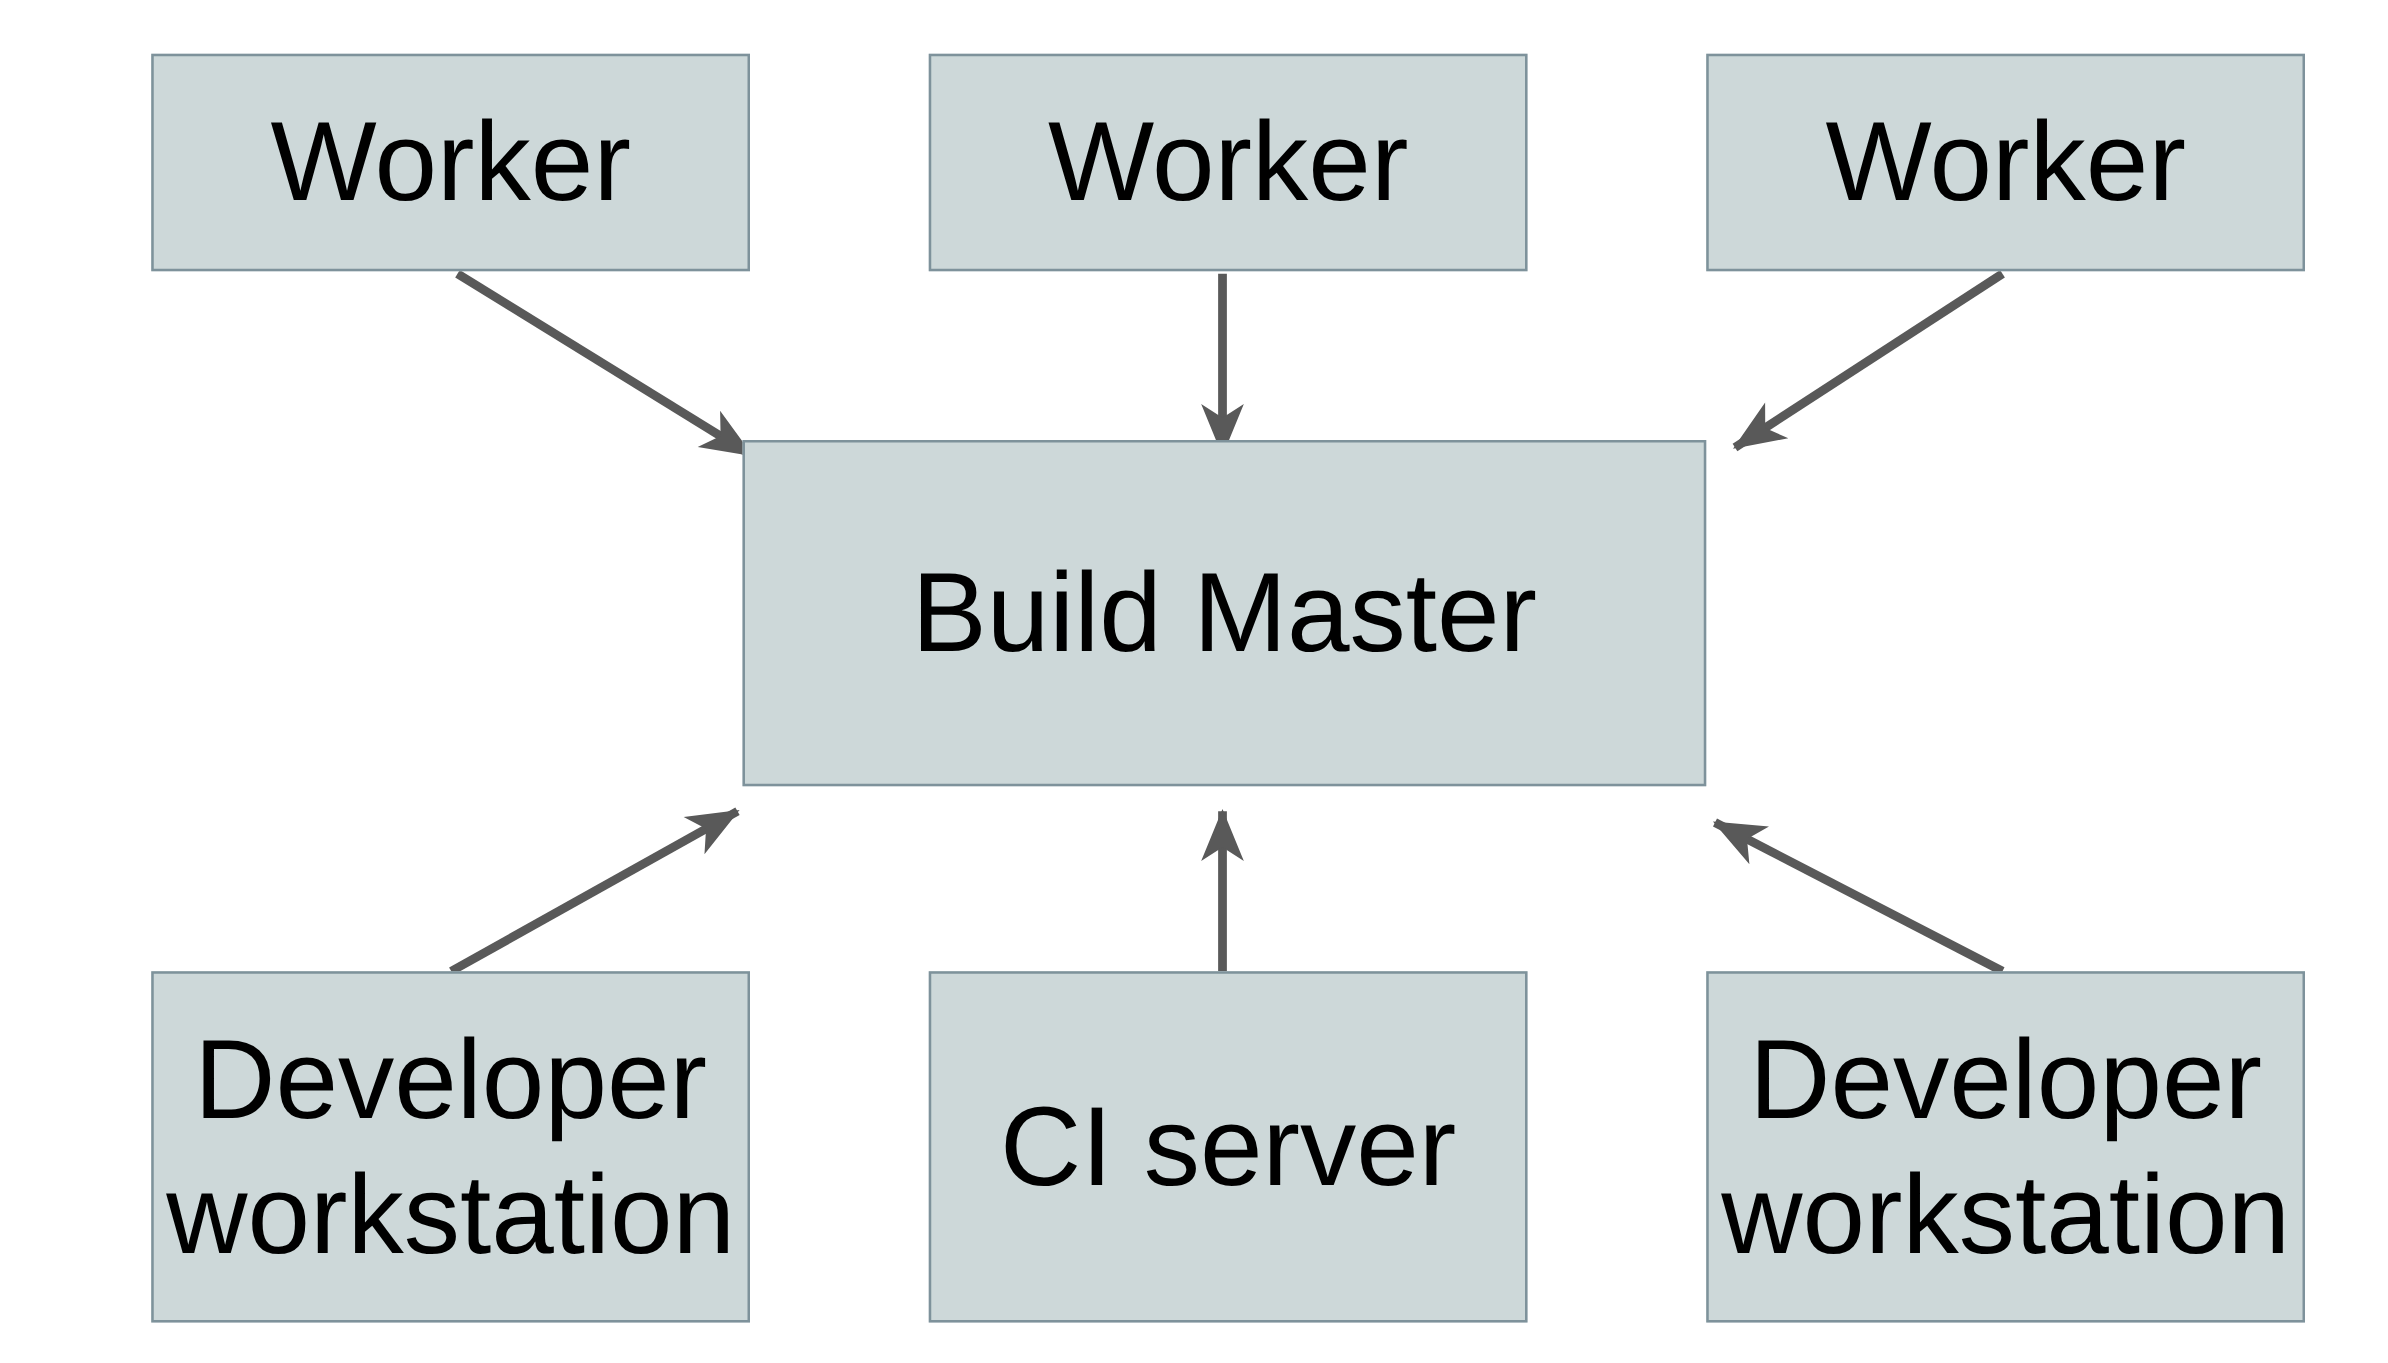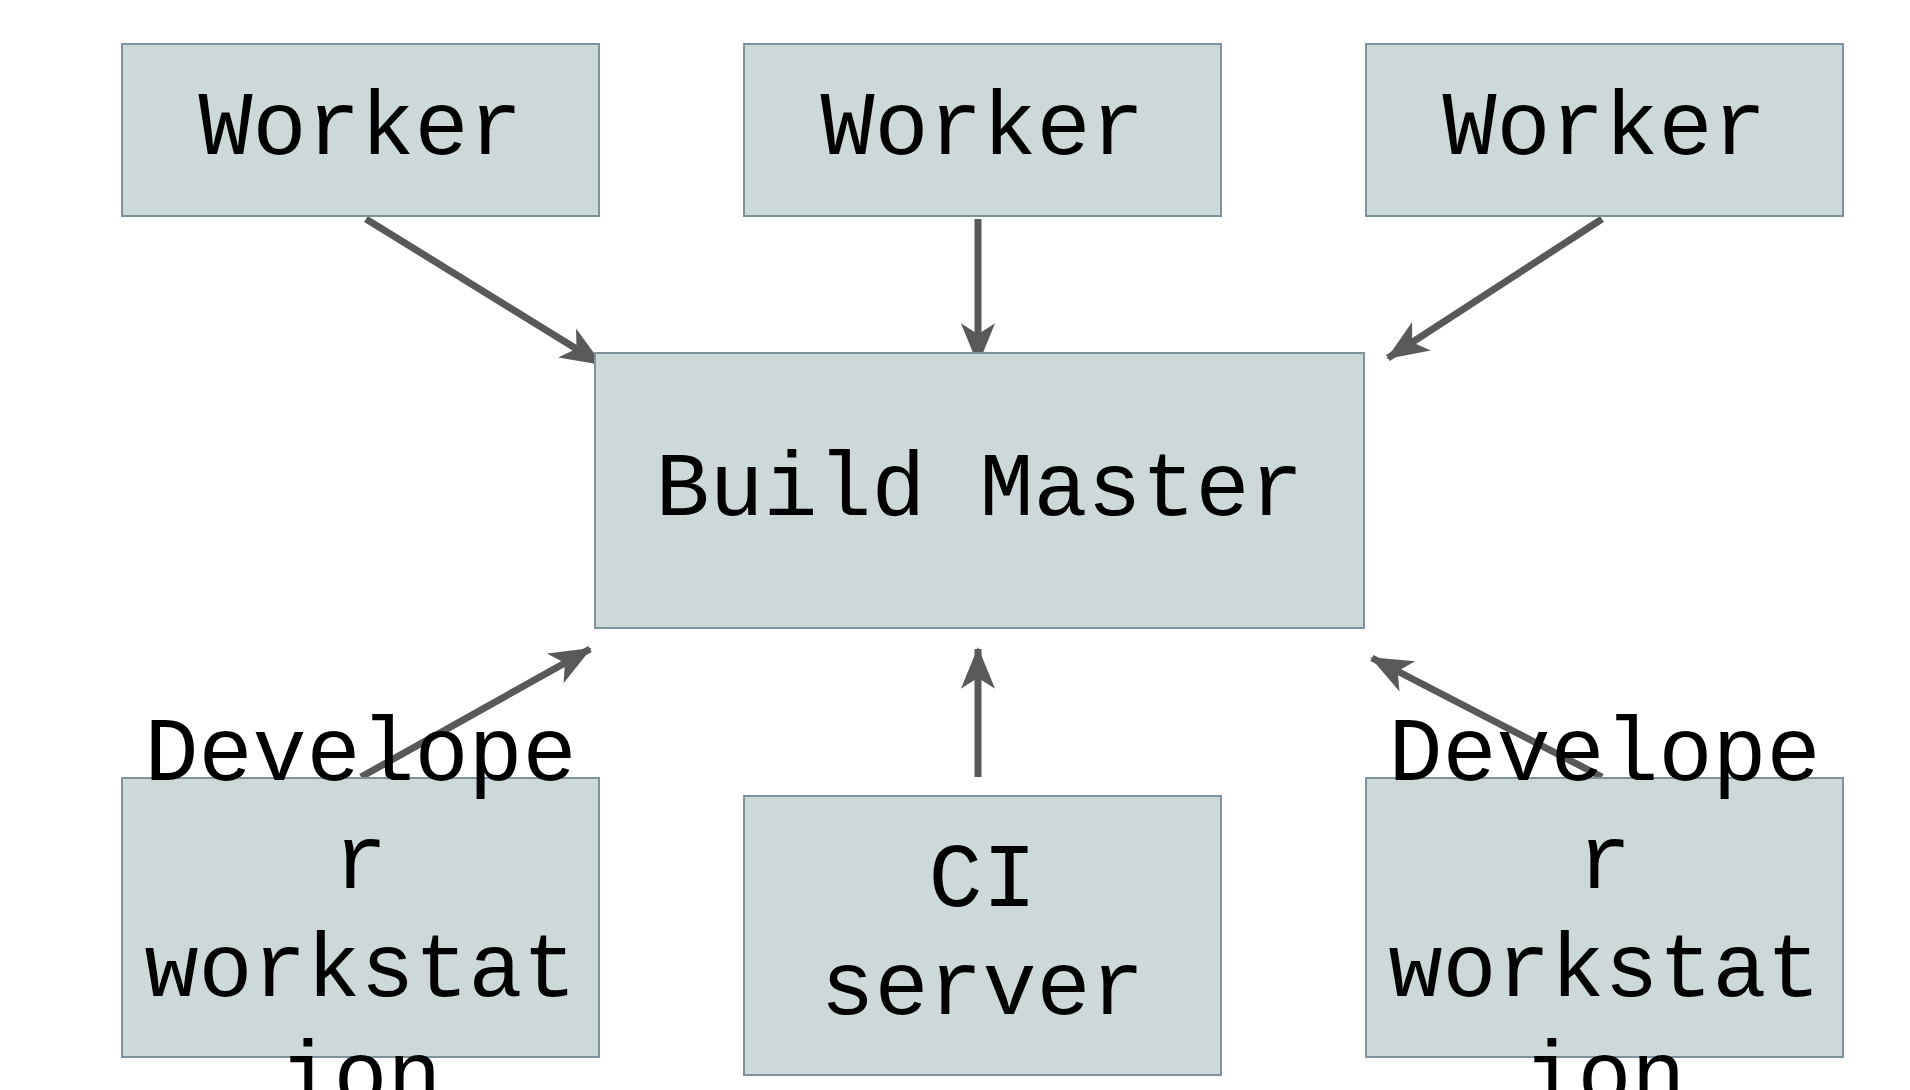--- a/index.html
+++ b/index.html
@@ -27,31 +27,30 @@
     color: #000000;
     font-size: 90px;
     line-height: 1.2;
     z-index: 2;
   }
   .node .label {
     display: block;
     width: 100%;
     padding: 0 2px;
     word-wrap: break-word;
-    font-family: Liberation Mono, monospace;
   }
   
   #node-worker-1 { left: 121px; top: 43px;  width: 479px; height: 174px; }
   #node-worker-2 { left: 743px; top: 43px;  width: 479px; height: 174px; }
   #node-worker-3 { left: 1365px; top: 43px; width: 479px; height: 174px; }
   
   #node-build-master { left: 594px; top: 352px; width: 771px; height: 277px; }
   
   #node-dev-left  { left: 121px;  top: 777px; width: 479px; height: 281px; }
-  #node-ci-server { left: 743px;  top: 795px; width: 479px; height: 281px; }
+  #node-ci-server { left: 743px;  top: 777px; width: 479px; height: 281px; }
   #node-dev-right { left: 1365px; top: 777px; width: 479px; height: 281px; }
 
   #arrow-layer {
     position: absolute;
     left: 0; top: 0;
     width: 1910px;
     height: 1090px;
     z-index: 1;
   }
   #arrow-layer line {

